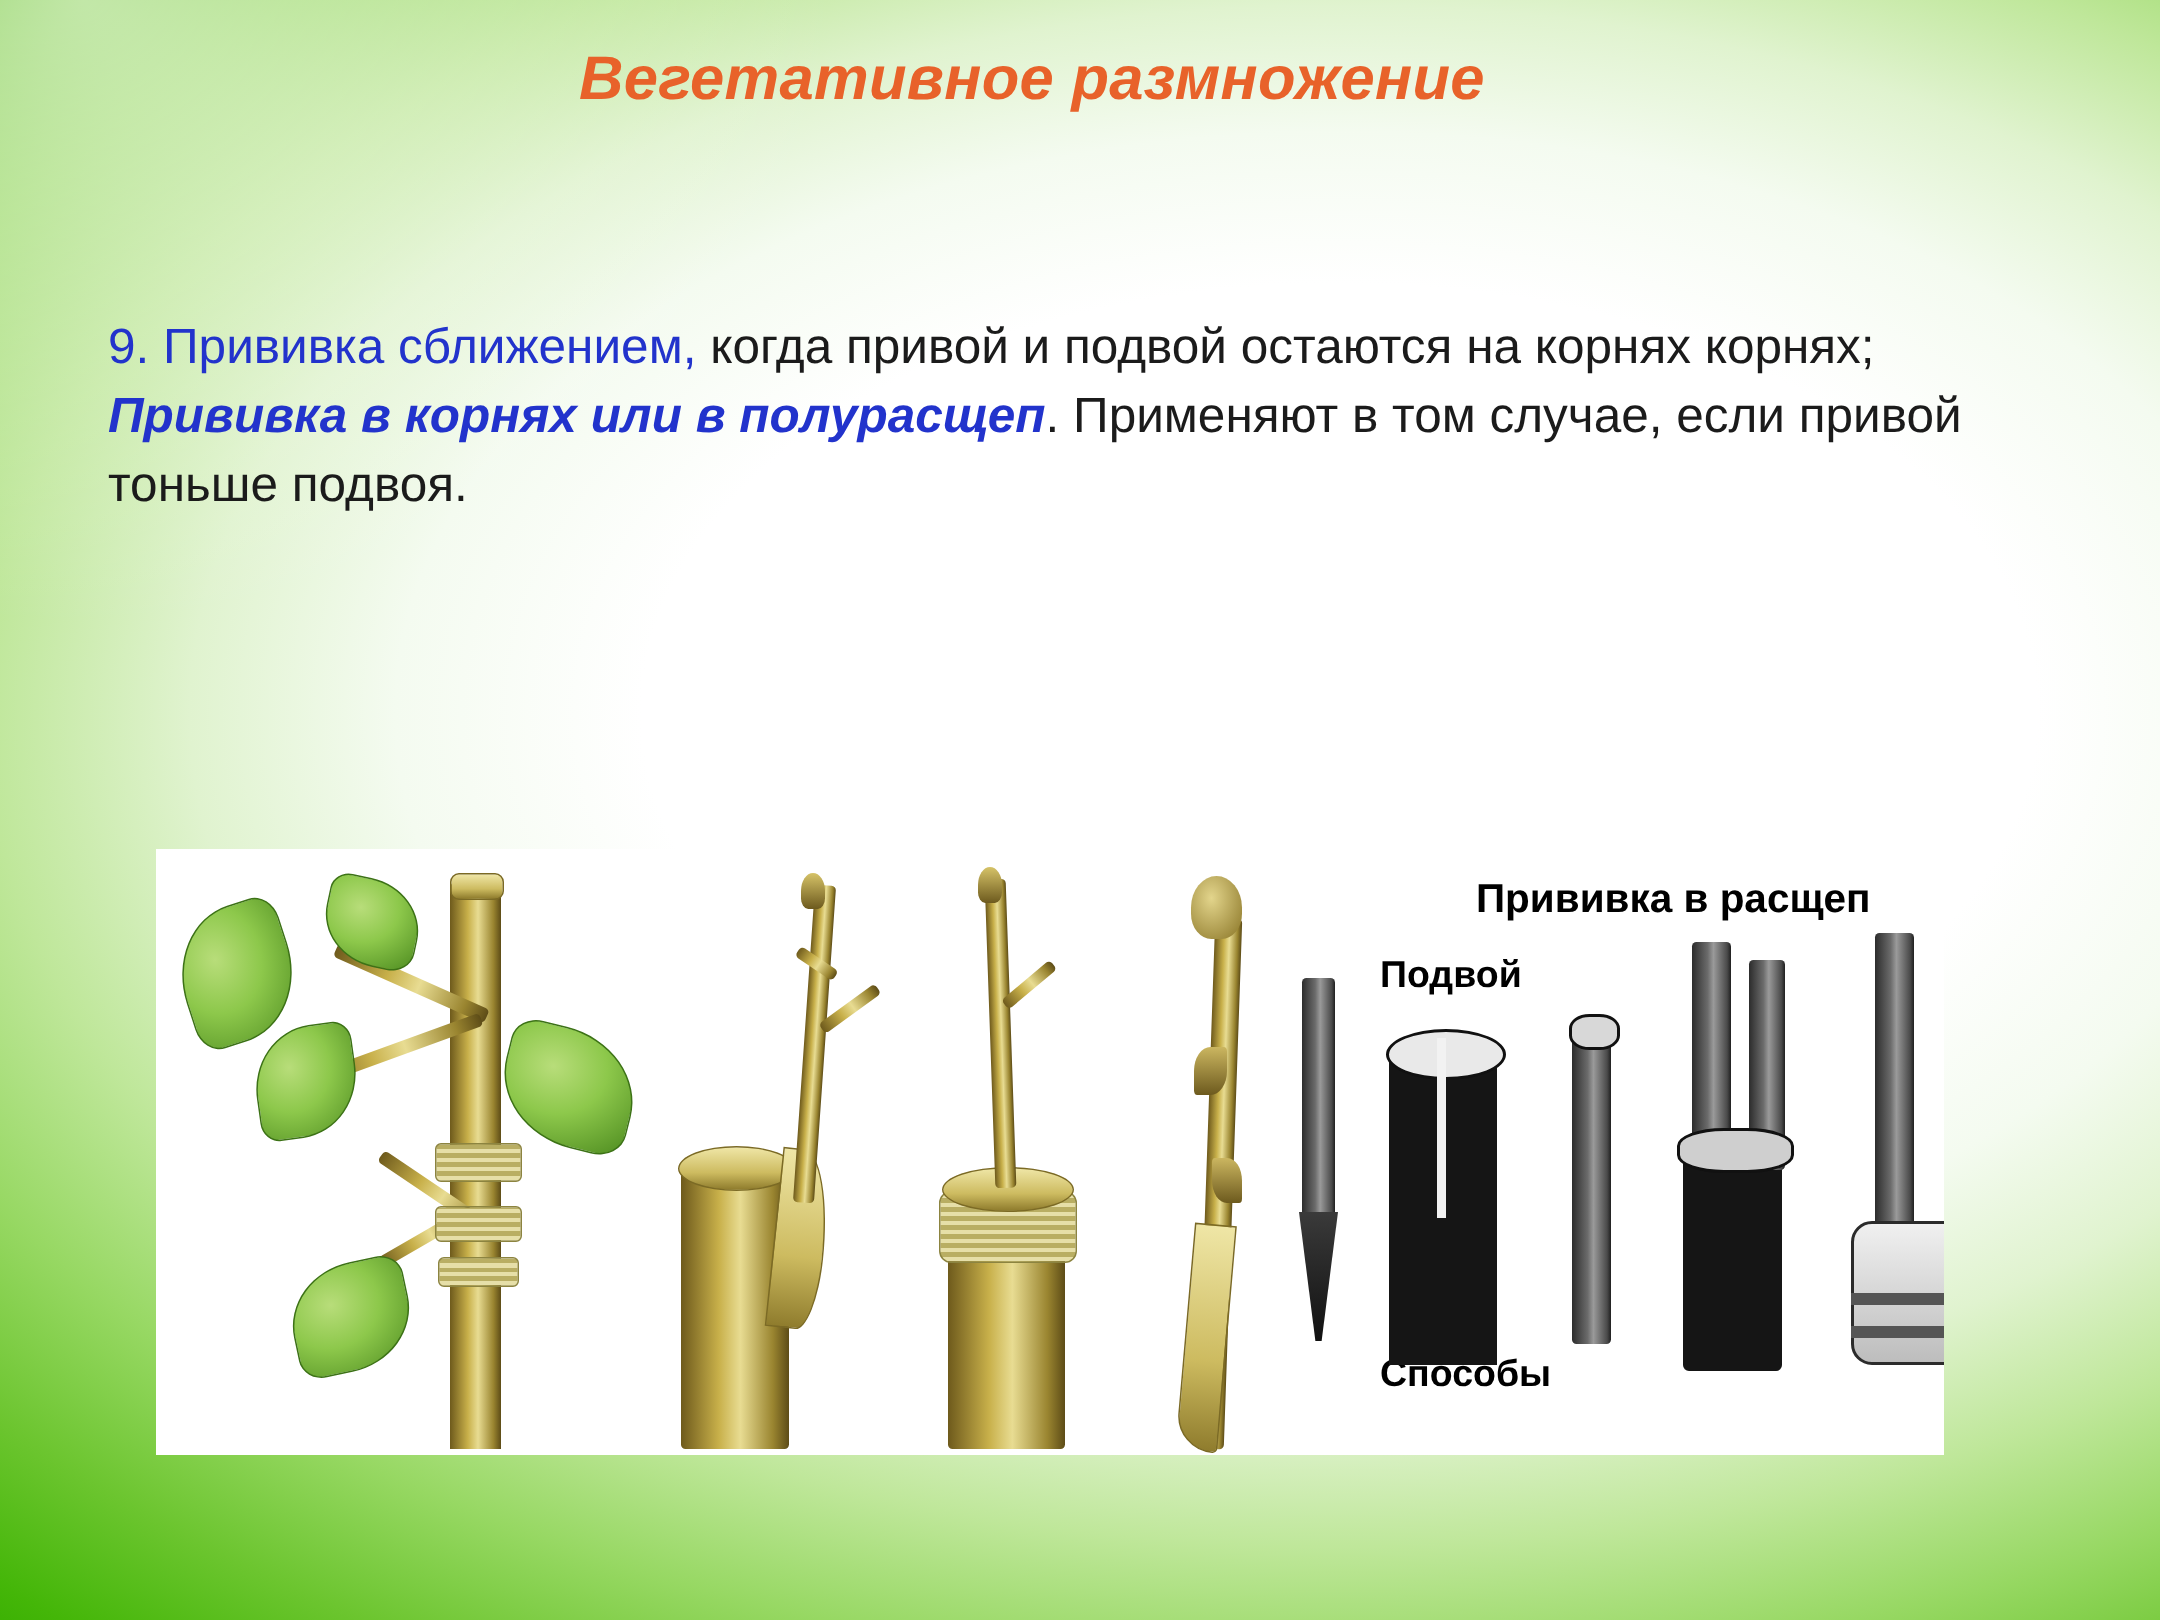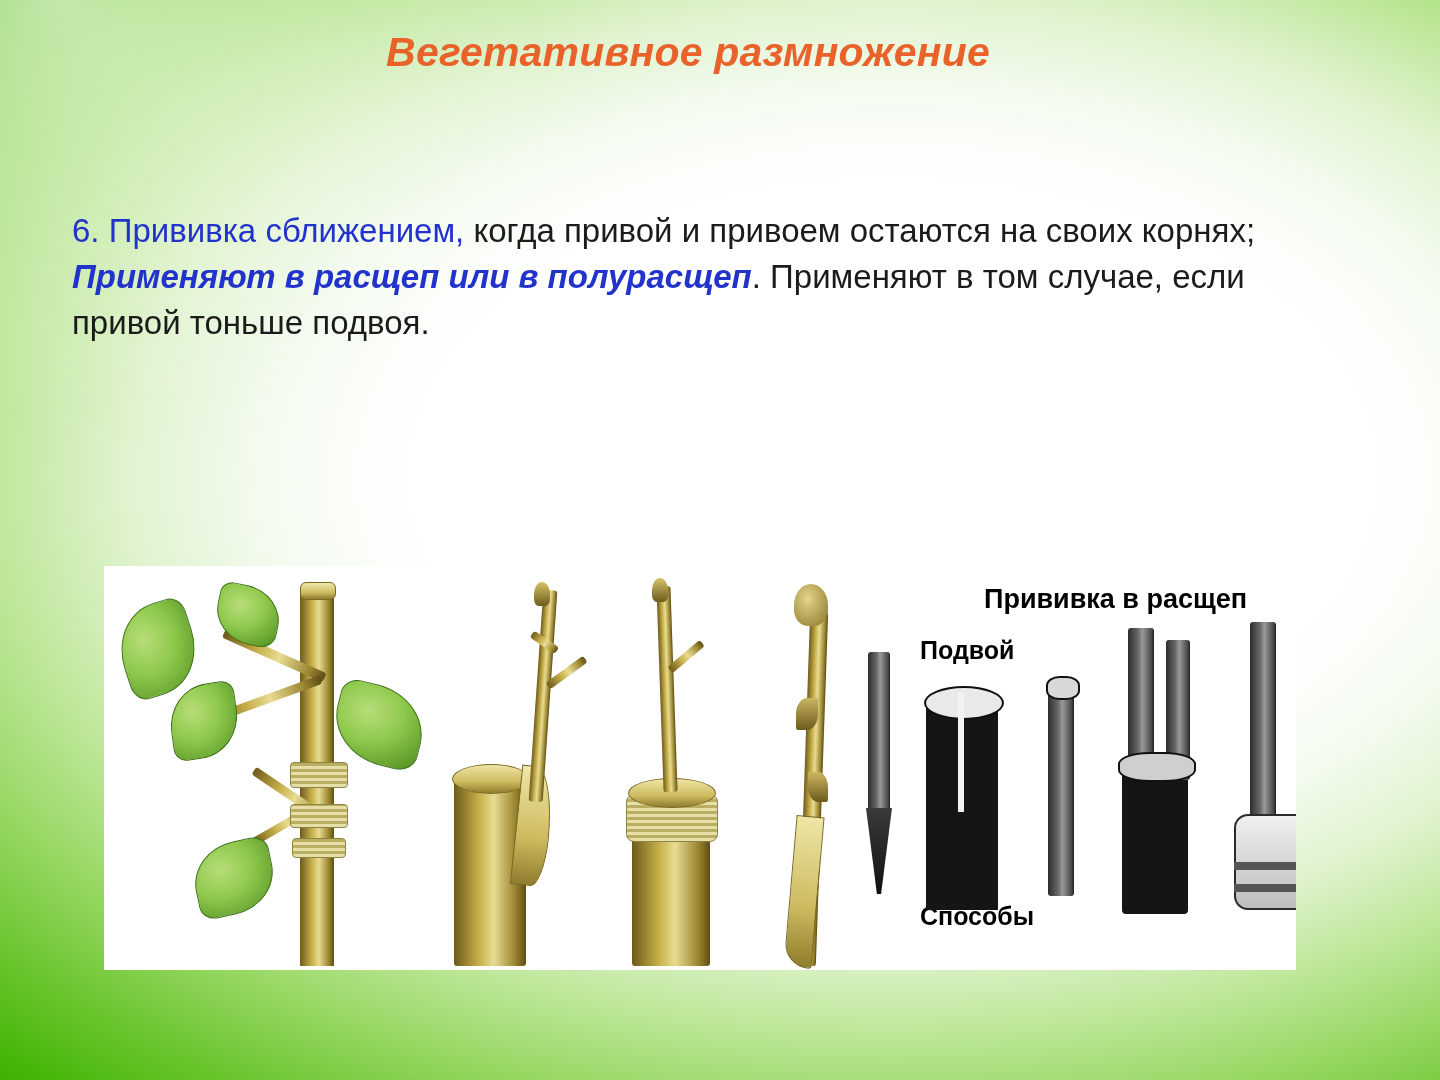--- a/index.html
+++ b/index.html
@@ -152,24 +152,24 @@
 </style>
 </head>
 <body>
 
 <div class="slide">
 
   <div class="title">Вегетативное размножение</div>
 
   <div class="body-text">
     <p>
-      <span class="accent">6. Прививка сближением,</span><span> когда привой и привоем остаются на своих корнях;</span>
+      <span class="accent">9. Прививка сближением,</span><span> когда привой и подвой остаются на корнях корнях;</span>
     </p>
     <p>
-      <span class="accent-italic">Применяют в расщеп или в полурасщеп</span><span>. Применяют в том случае, если привой тоньше подвоя.</span>
+      <span class="accent-italic">Прививка в корнях или в полурасщеп</span><span>. Применяют в том случае, если привой тоньше подвоя.</span>
     </p>
   </div>
 
   <div class="figure">
     <div class="figure-inner">
 
       <div>
 
         <div class="stem" style="left:196px; top:22px; width:34px; height:378px; border-radius:4px 4px 0 0;"></div>
 

